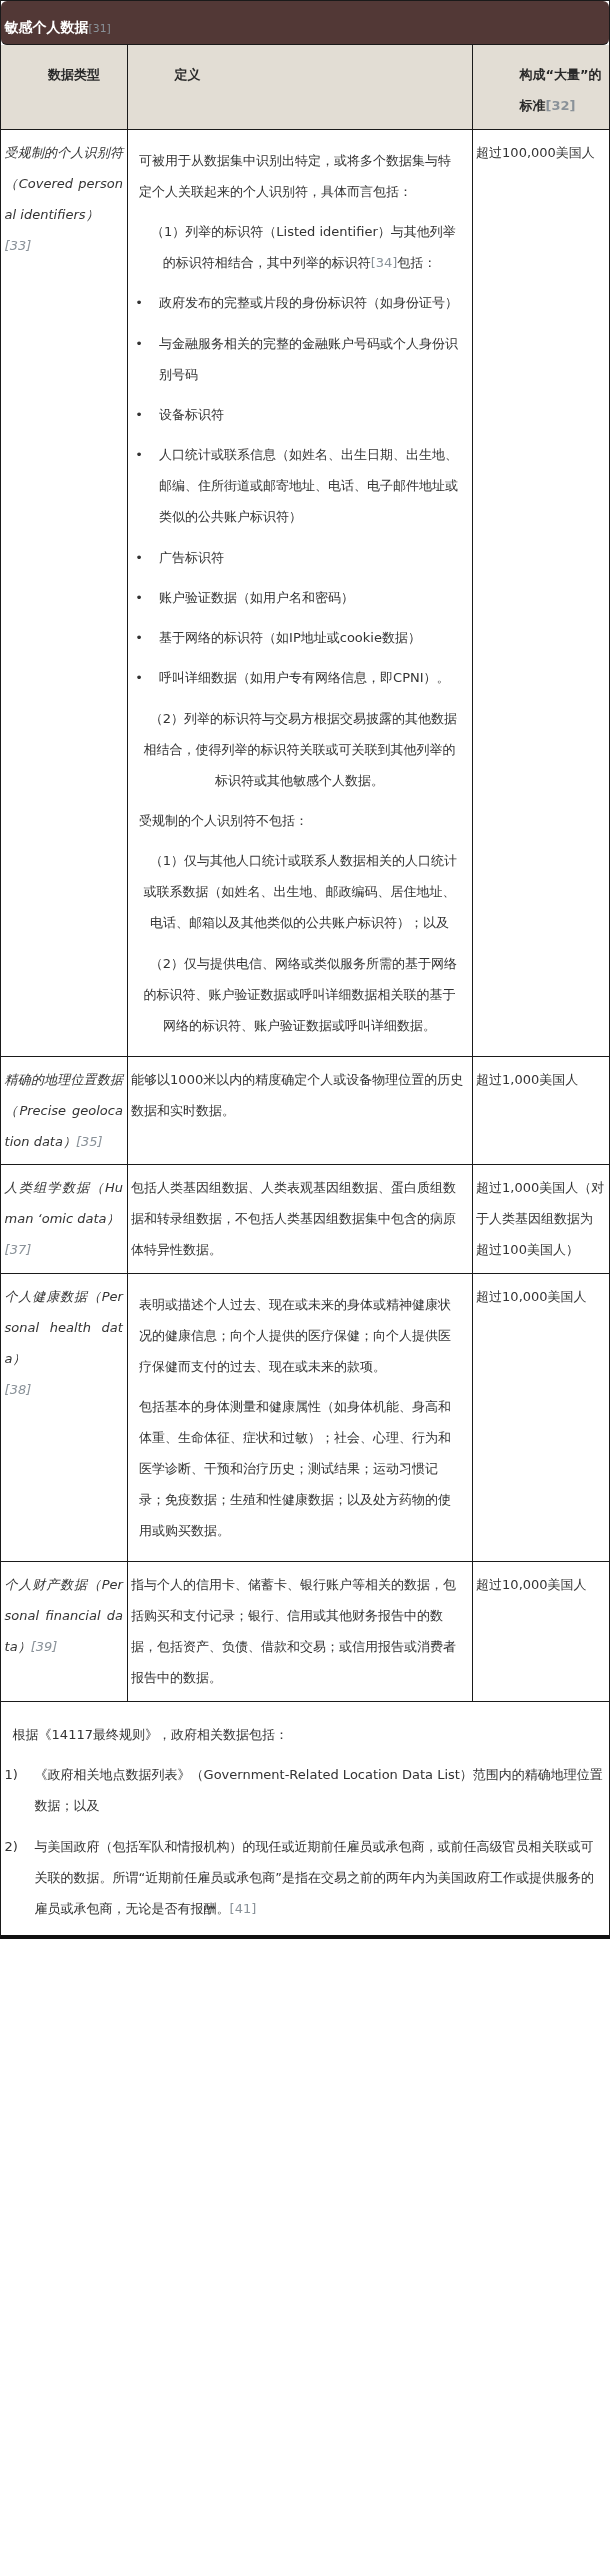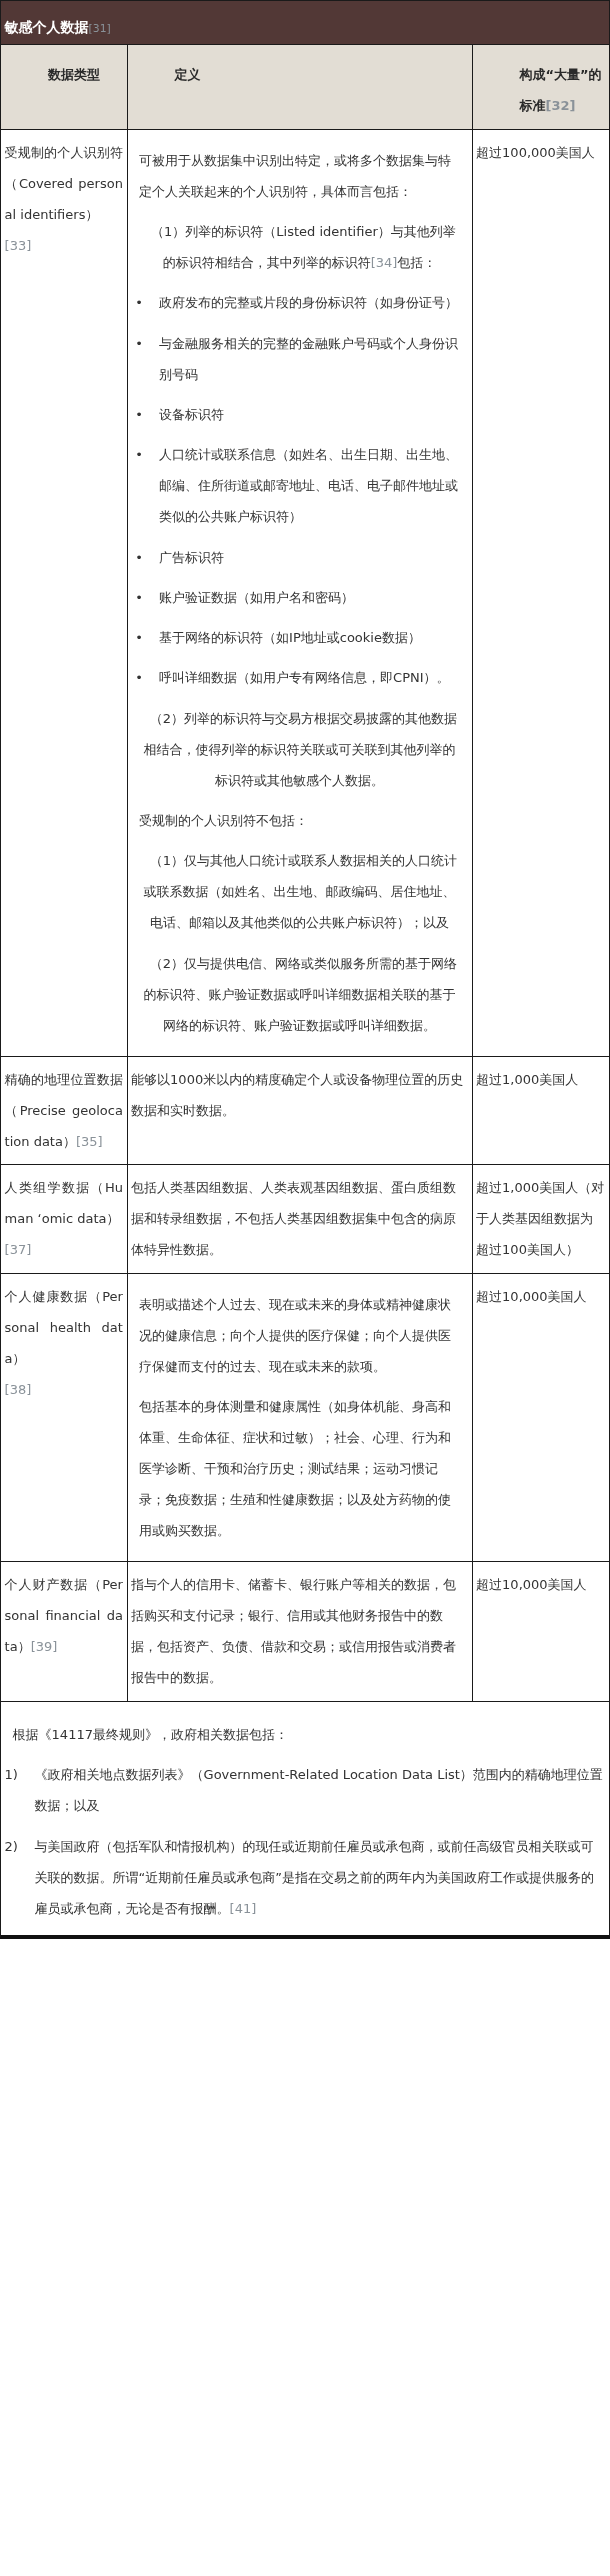--- a/index.html
+++ b/index.html
@@ -1,27 +1,27 @@
 <!DOCTYPE html>
 <html style="font-size:8.2px"><head>
 <meta charset="utf-8">
 <style>
   html, body { margin: 0; padding: 0; background: #ffffff; }
   body { width: 611px; font-family: "DejaVu Sans", "Liberation Sans", sans-serif; color: #333333; }
   .frame { width: 611px; box-sizing: border-box; border-left: 1.5px solid #1a1a1a; border-right: 2.1px solid #1a1a1a; border-top: 1px solid #1a1a1a; border-bottom: 4.1px solid #111111; }
-  .band { background: #523836; color: #ffffff; font-weight: bold; font-size: 14px; height: 44px; box-sizing: border-box; padding: 15.5px 3.6px 0 3.6px; border-bottom: 1px solid #1a1a1a; line-height: 20.6px; }
+  .band { background: #523836; color: #ffffff; font-weight: bold; font-size: 14px; height: 44px; box-sizing: border-box; padding: 15.5px 3.6px 0 3.6px; border-bottom: 1px solid #1a1a1a; line-height: 20.6px; border-radius: 6px; }
   .band .fn { font-weight: normal; color: #8a9299; font-size: 10.8px; }
   table { border-collapse: collapse; width: 100%; table-layout: fixed; }
   col.c1 { width: 126px; } col.c2 { width: 345px; } col.c3 { width: auto; }
   th, td { border: 1px solid #1a1a1a; vertical-align: top; text-align: left; font-size: 13px; line-height: 31px; padding: 7.2px 3.6px 7.2px 3.6px; }
   tr:first-child th, tr:first-child td { border-top: none; padding-left: 47px; }
   th:first-child, td:first-child { border-left: none; }
   th:last-child, td:last-child { border-right: none; }
   th { background: #e2ddd4; font-weight: bold; color: #2a2a2a; padding-top: 14.4px; height: 55px; }
-  td.c1 { text-align: justify; text-align-last: left; word-break: break-all; }
+  td.c1 { text-align: justify; text-align-last: left; word-break: break-all; font-style: italic; }
   td.c3 { letter-spacing: 0; }
   .fn { color: #8a9299; font-size: 13px; }
   p { margin: 8px; }
   p + p, p + ul, ul + p { margin-top: 9.3px; }
   .indent { text-indent: 0.6em; text-align: center; }
   ul { list-style: none; margin: 0; padding: 0; }
   ul li { position: relative; padding-left: 28px; }
   ul li + li { margin-top: 9.3px; }
   ul li .bullet { position: absolute; left: 4.1px; top: 0; }
   .gov { padding: 9.3px 3.6px 11.3px 3.6px; font-size: 13px; line-height: 31px; }

